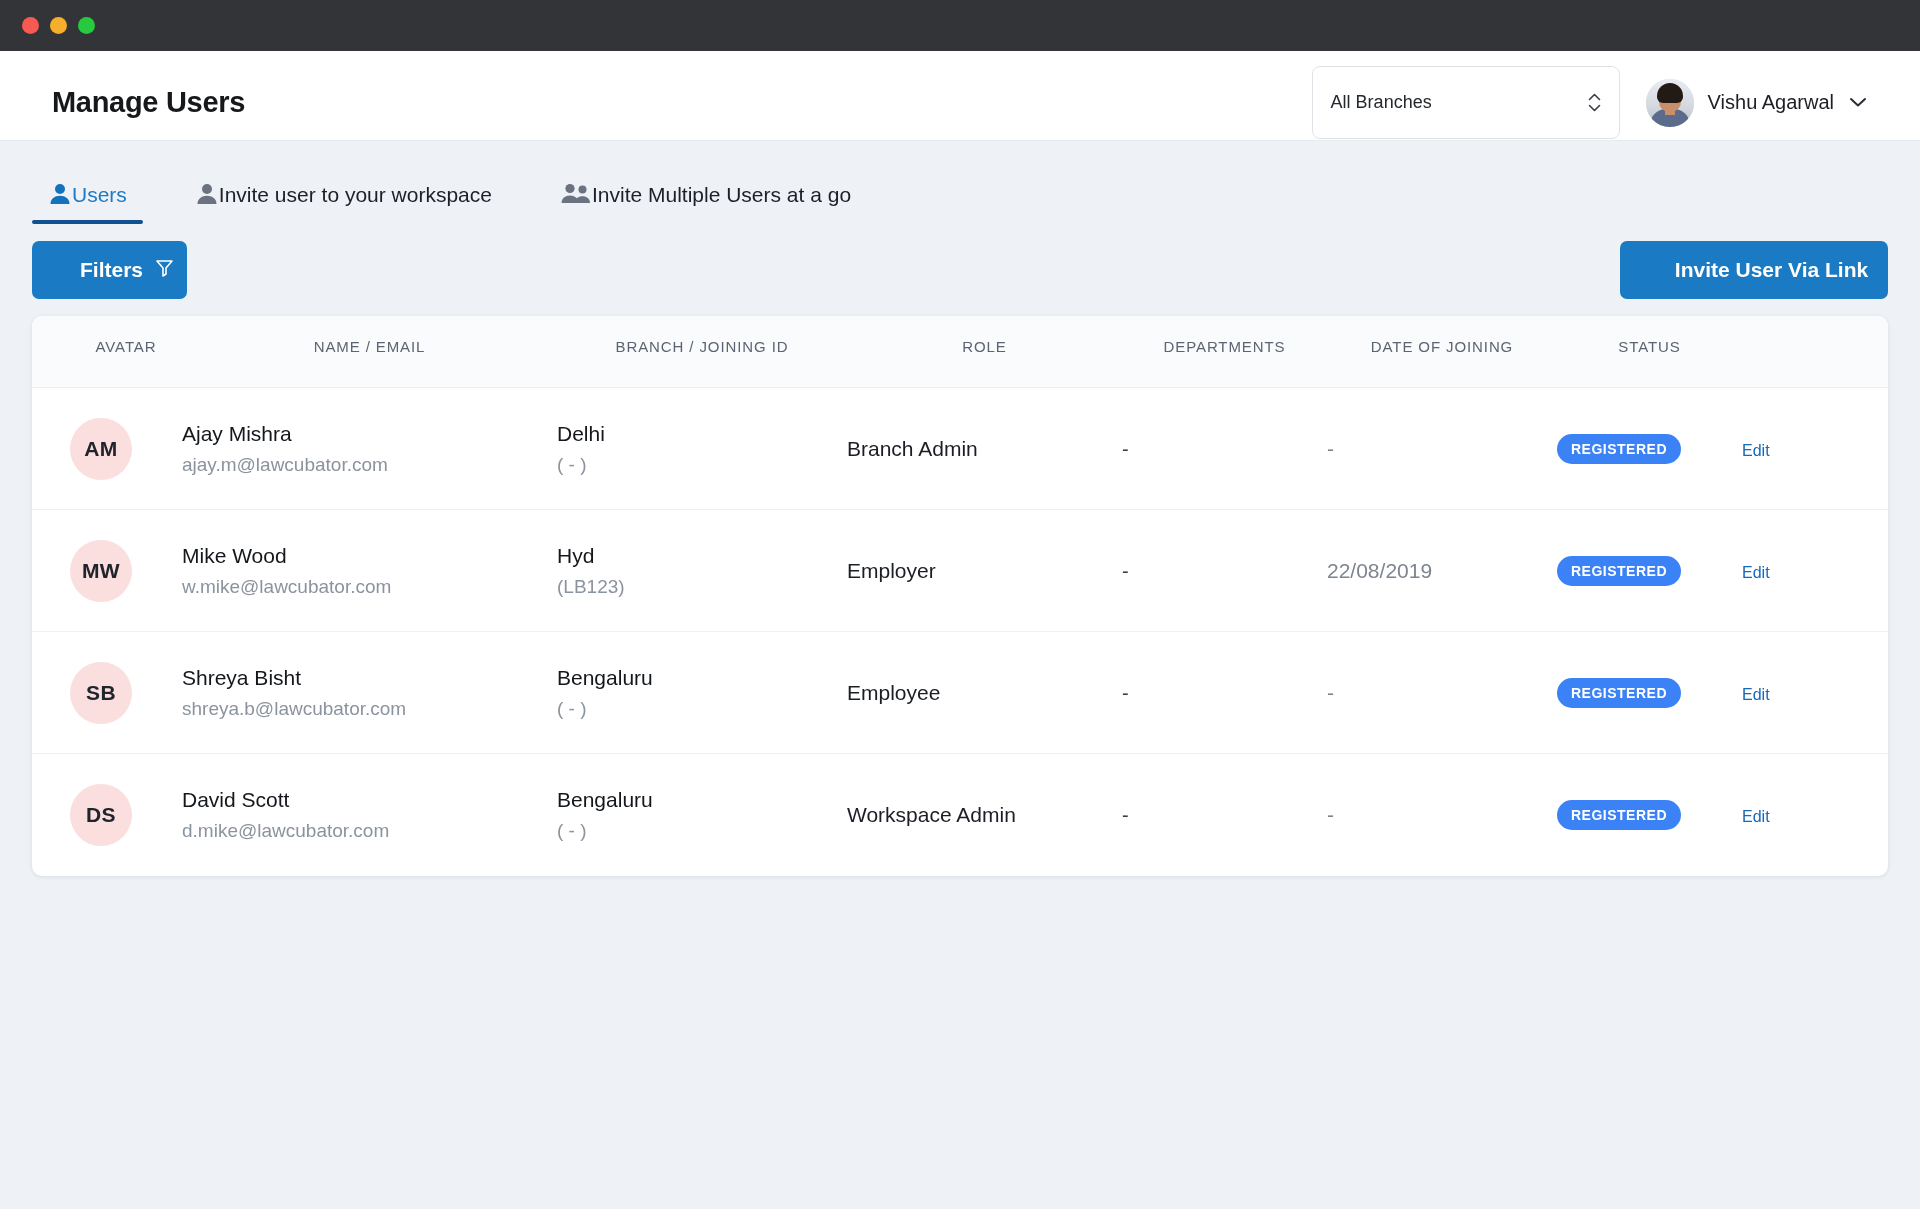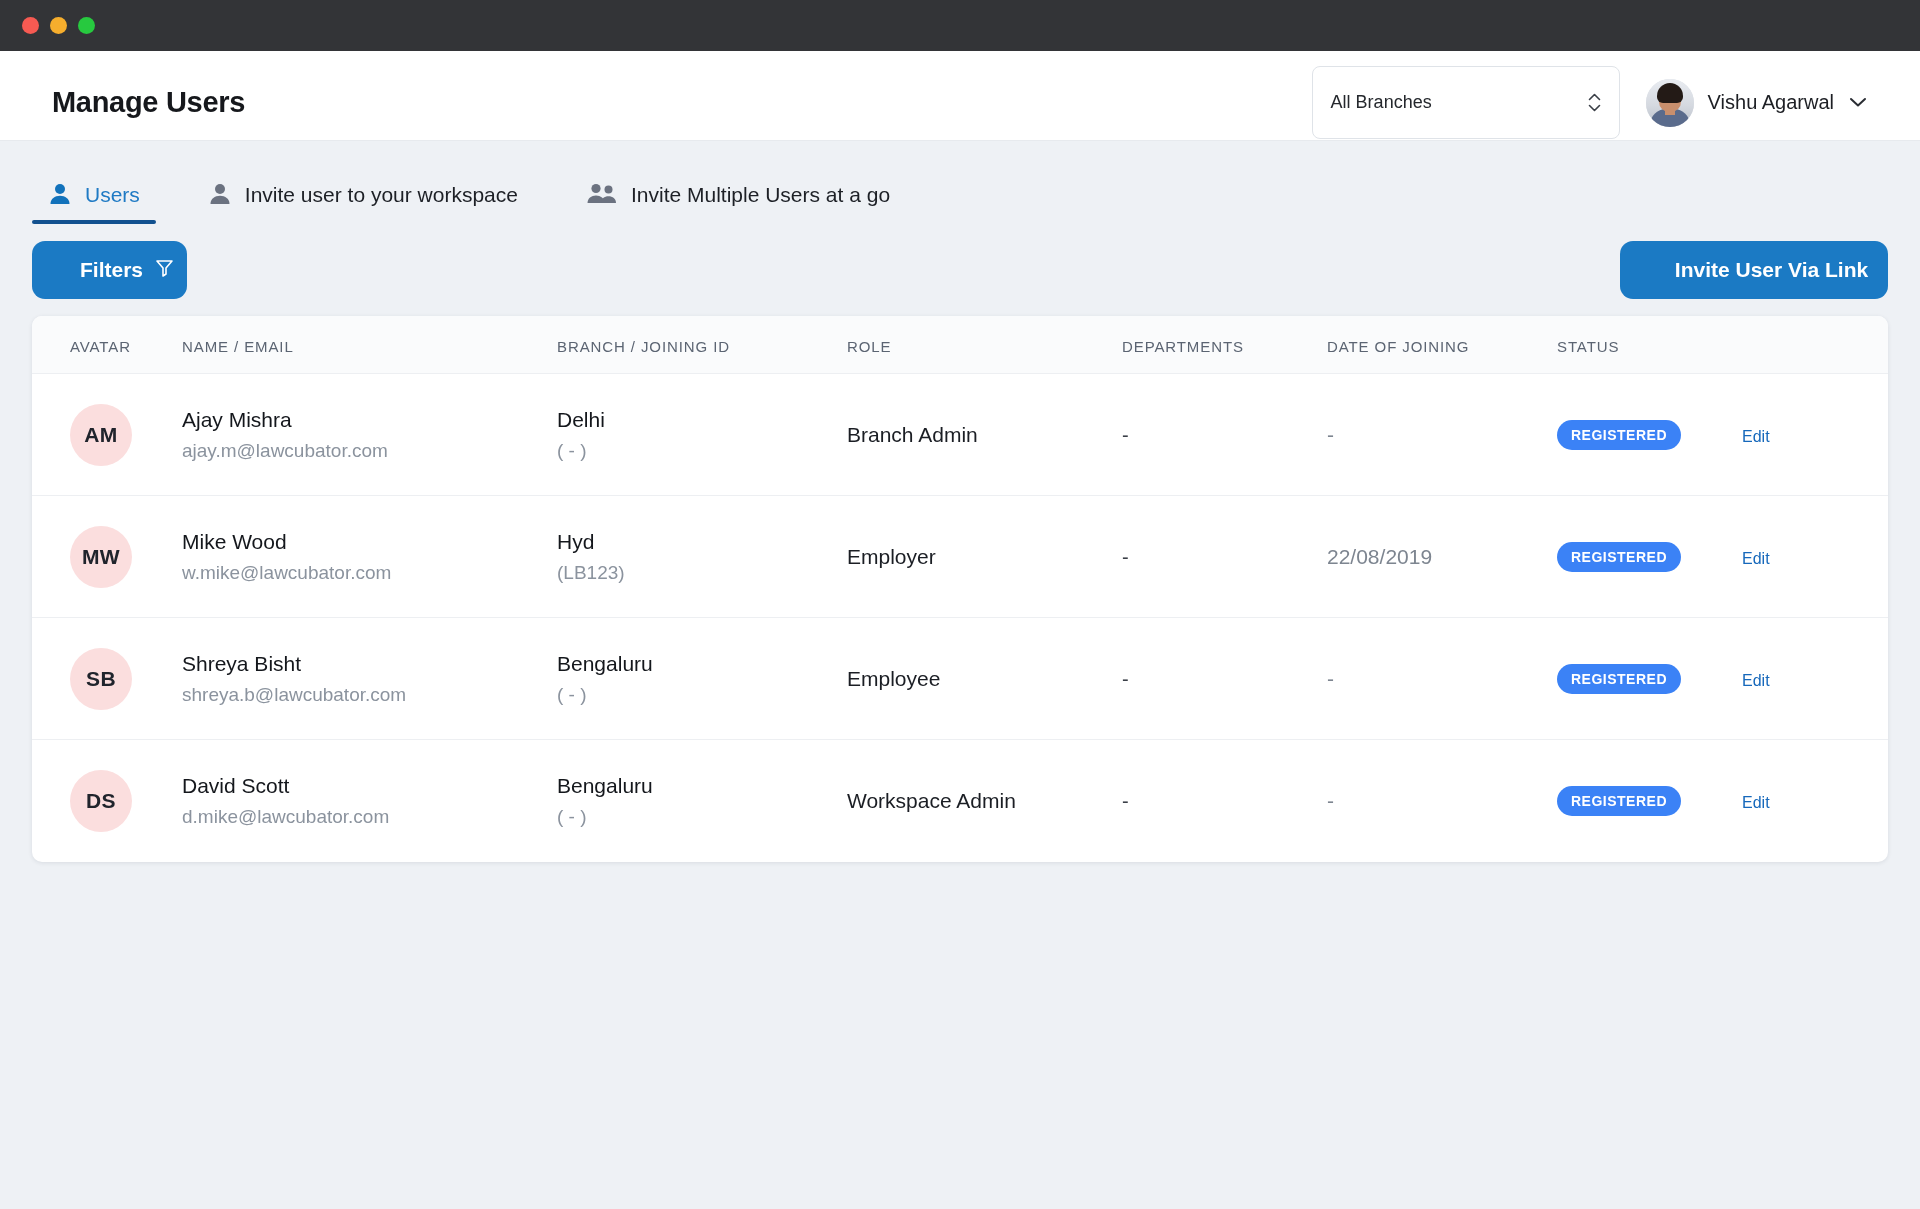--- a/index.html
+++ b/index.html
@@ -122,21 +122,20 @@
   .tabbar {
     flex: 0 0 83px;
     display: flex;
     align-items: flex-end;
     padding: 0 32px;
     background: #eef1f5;
   }
   .tab {
     display: flex;
     align-items: center;
-    gap: 13px;
     padding: 0 16px 17px 16px;
     font-size: 21px;
     color: #1d2026;
     position: relative;
     cursor: pointer;
   }
   .tab.active { color: #1f7ac4; }
   .tab.active::after {
     content: "";
     position: absolute;
@@ -154,21 +153,21 @@
     display: flex;
     align-items: center;
     padding: 0 32px;
   }
   .btn {
     border: none;
     background: #1b7ac4;
     color: #ffffff;
     font-size: 21px;
     font-weight: bold;
-    border-radius: 13px;
+    border-radius: 7px;
     cursor: pointer;
     font-family: "Liberation Sans", sans-serif;
     display: flex;
     align-items: center;
     justify-content: center;
     gap: 12px;
     padding-left: 35px;
   }
   .btn-filters { width: 155px; height: 58px; }
   .btn-invite  { width: 268px; height: 58px; margin-left: auto; }
@@ -177,26 +176,26 @@
   .card {
     margin: 0 32px;
     background: #ffffff;
     border-radius: 10px;
     box-shadow: 0 1px 4px rgba(26,37,56,.10);
     overflow: hidden;
   }
   table { width: 100%; border-collapse: collapse; table-layout: fixed; }
   thead th {
     background: #fafbfc;
-    text-align: left;
+    text-align: center;
     font-size: 15px;
     font-weight: normal;
     letter-spacing: 0.9px;
     color: #5b6472;
-    padding: 22px 0 18px 0;
+    padding: 22px 0 32px 0;
     border-bottom: 1px solid #edeff2;
     margin-left: 47px;
   }
   .c-avatar  { width: 150px; padding-left: 38px !important; }
   .c-name    { width: 375px; }
   .c-branch  { width: 290px; }
   .c-role    { width: 275px; }
   .c-dept    { width: 205px; }
   .c-doj     { width: 230px; }
   .c-status  { width: 185px; }

